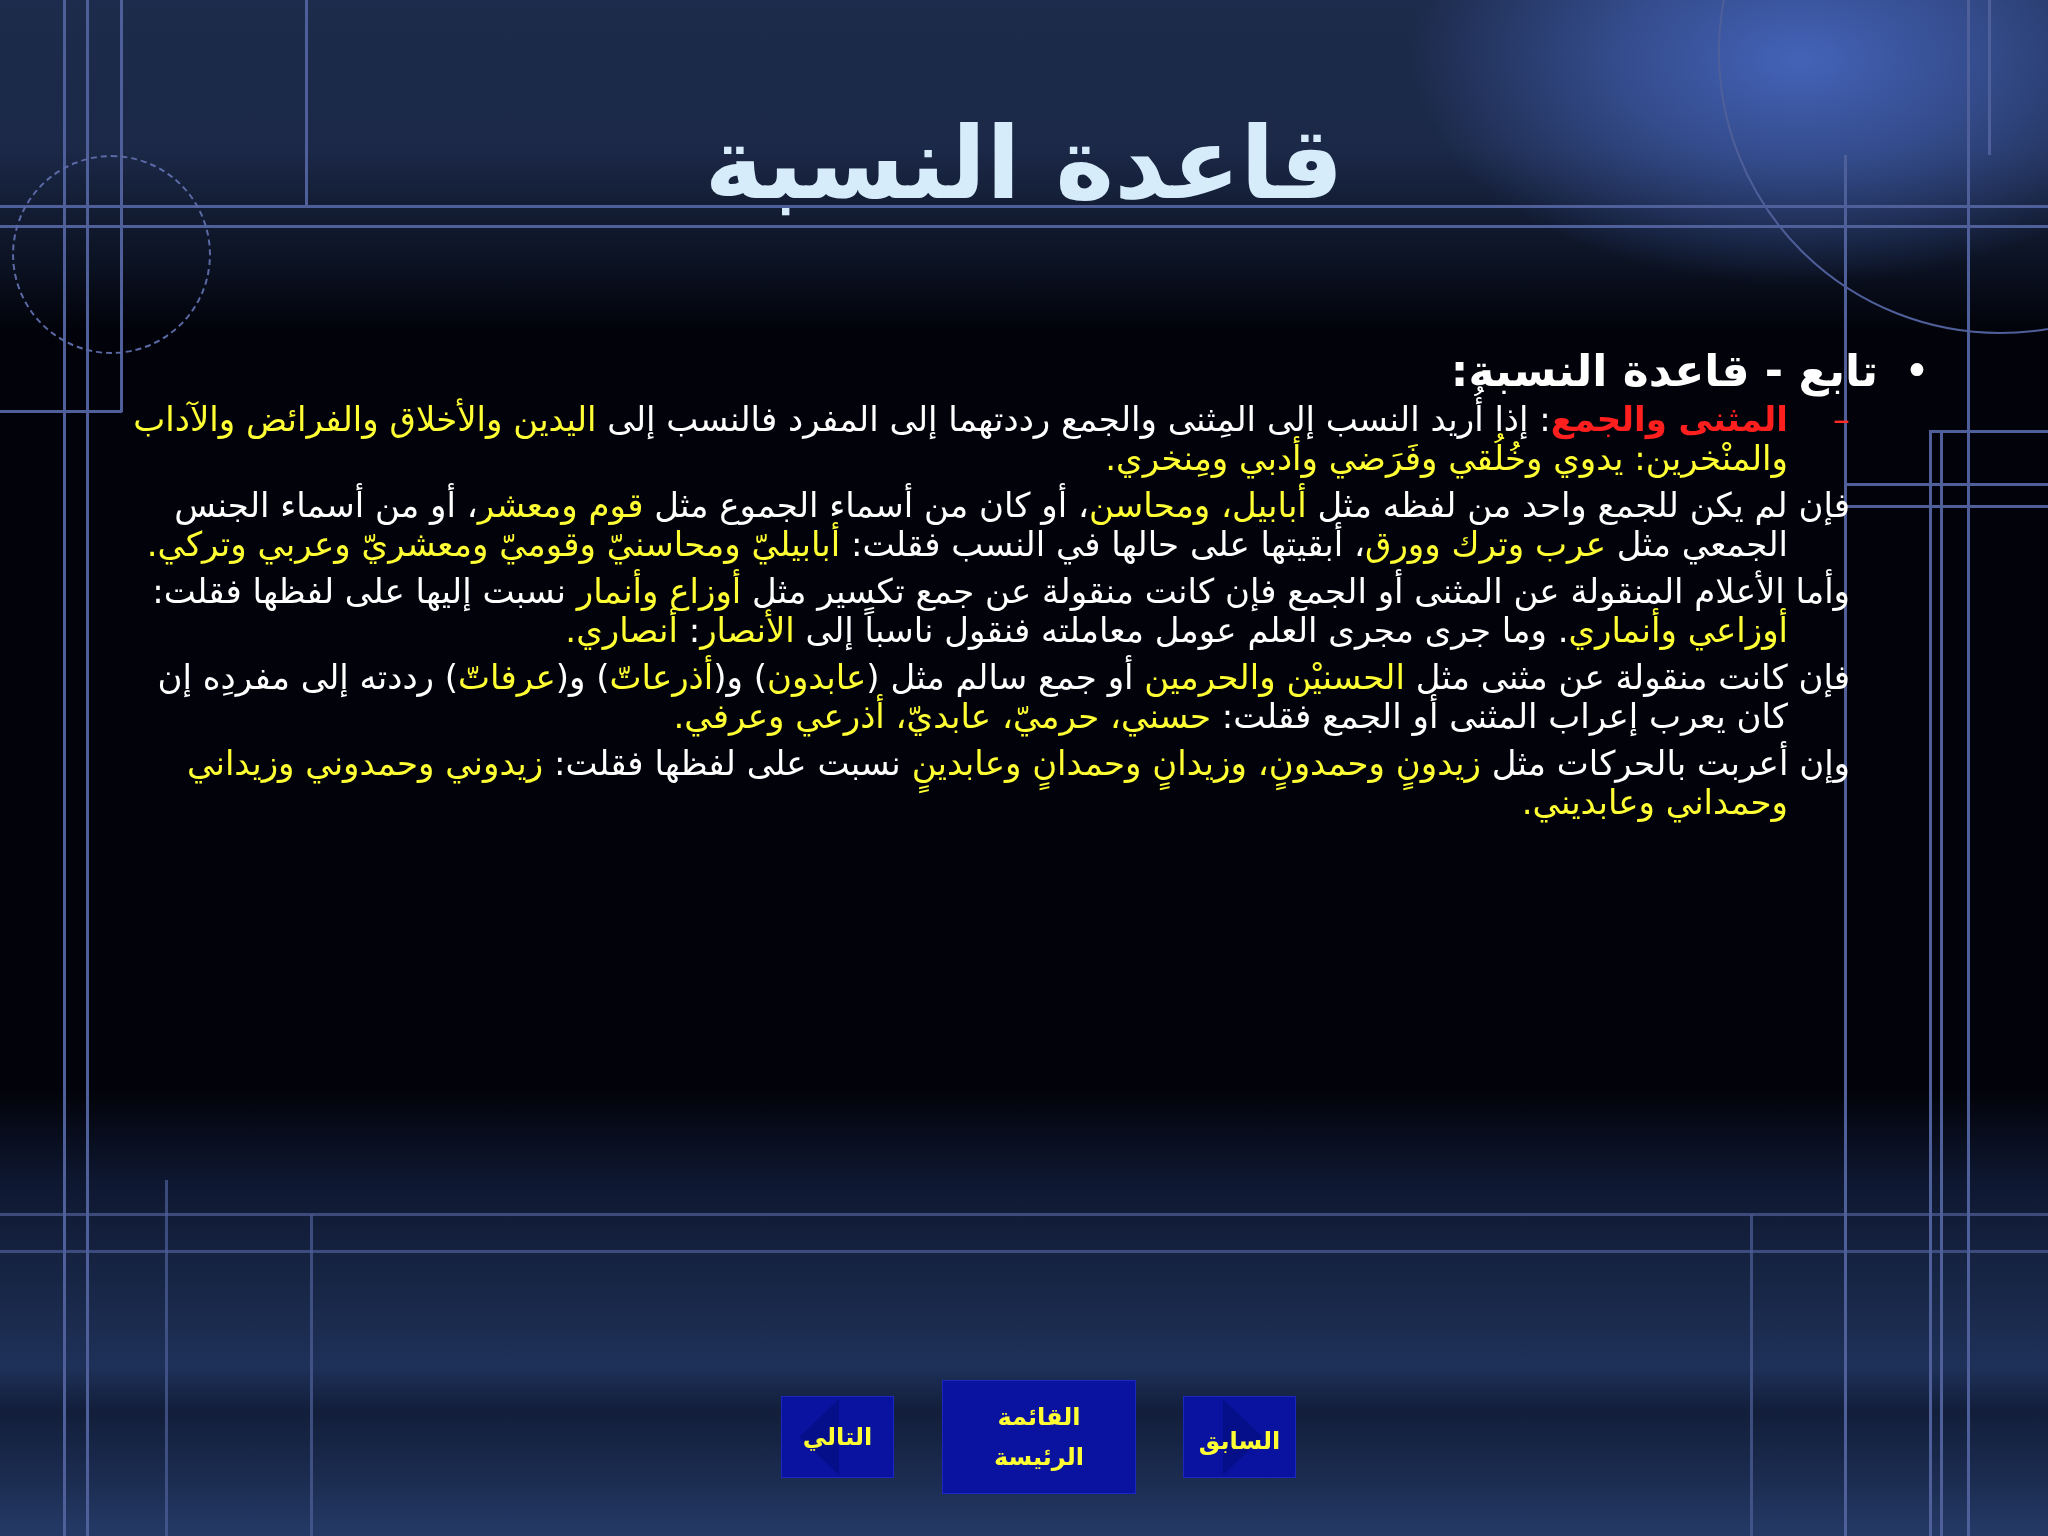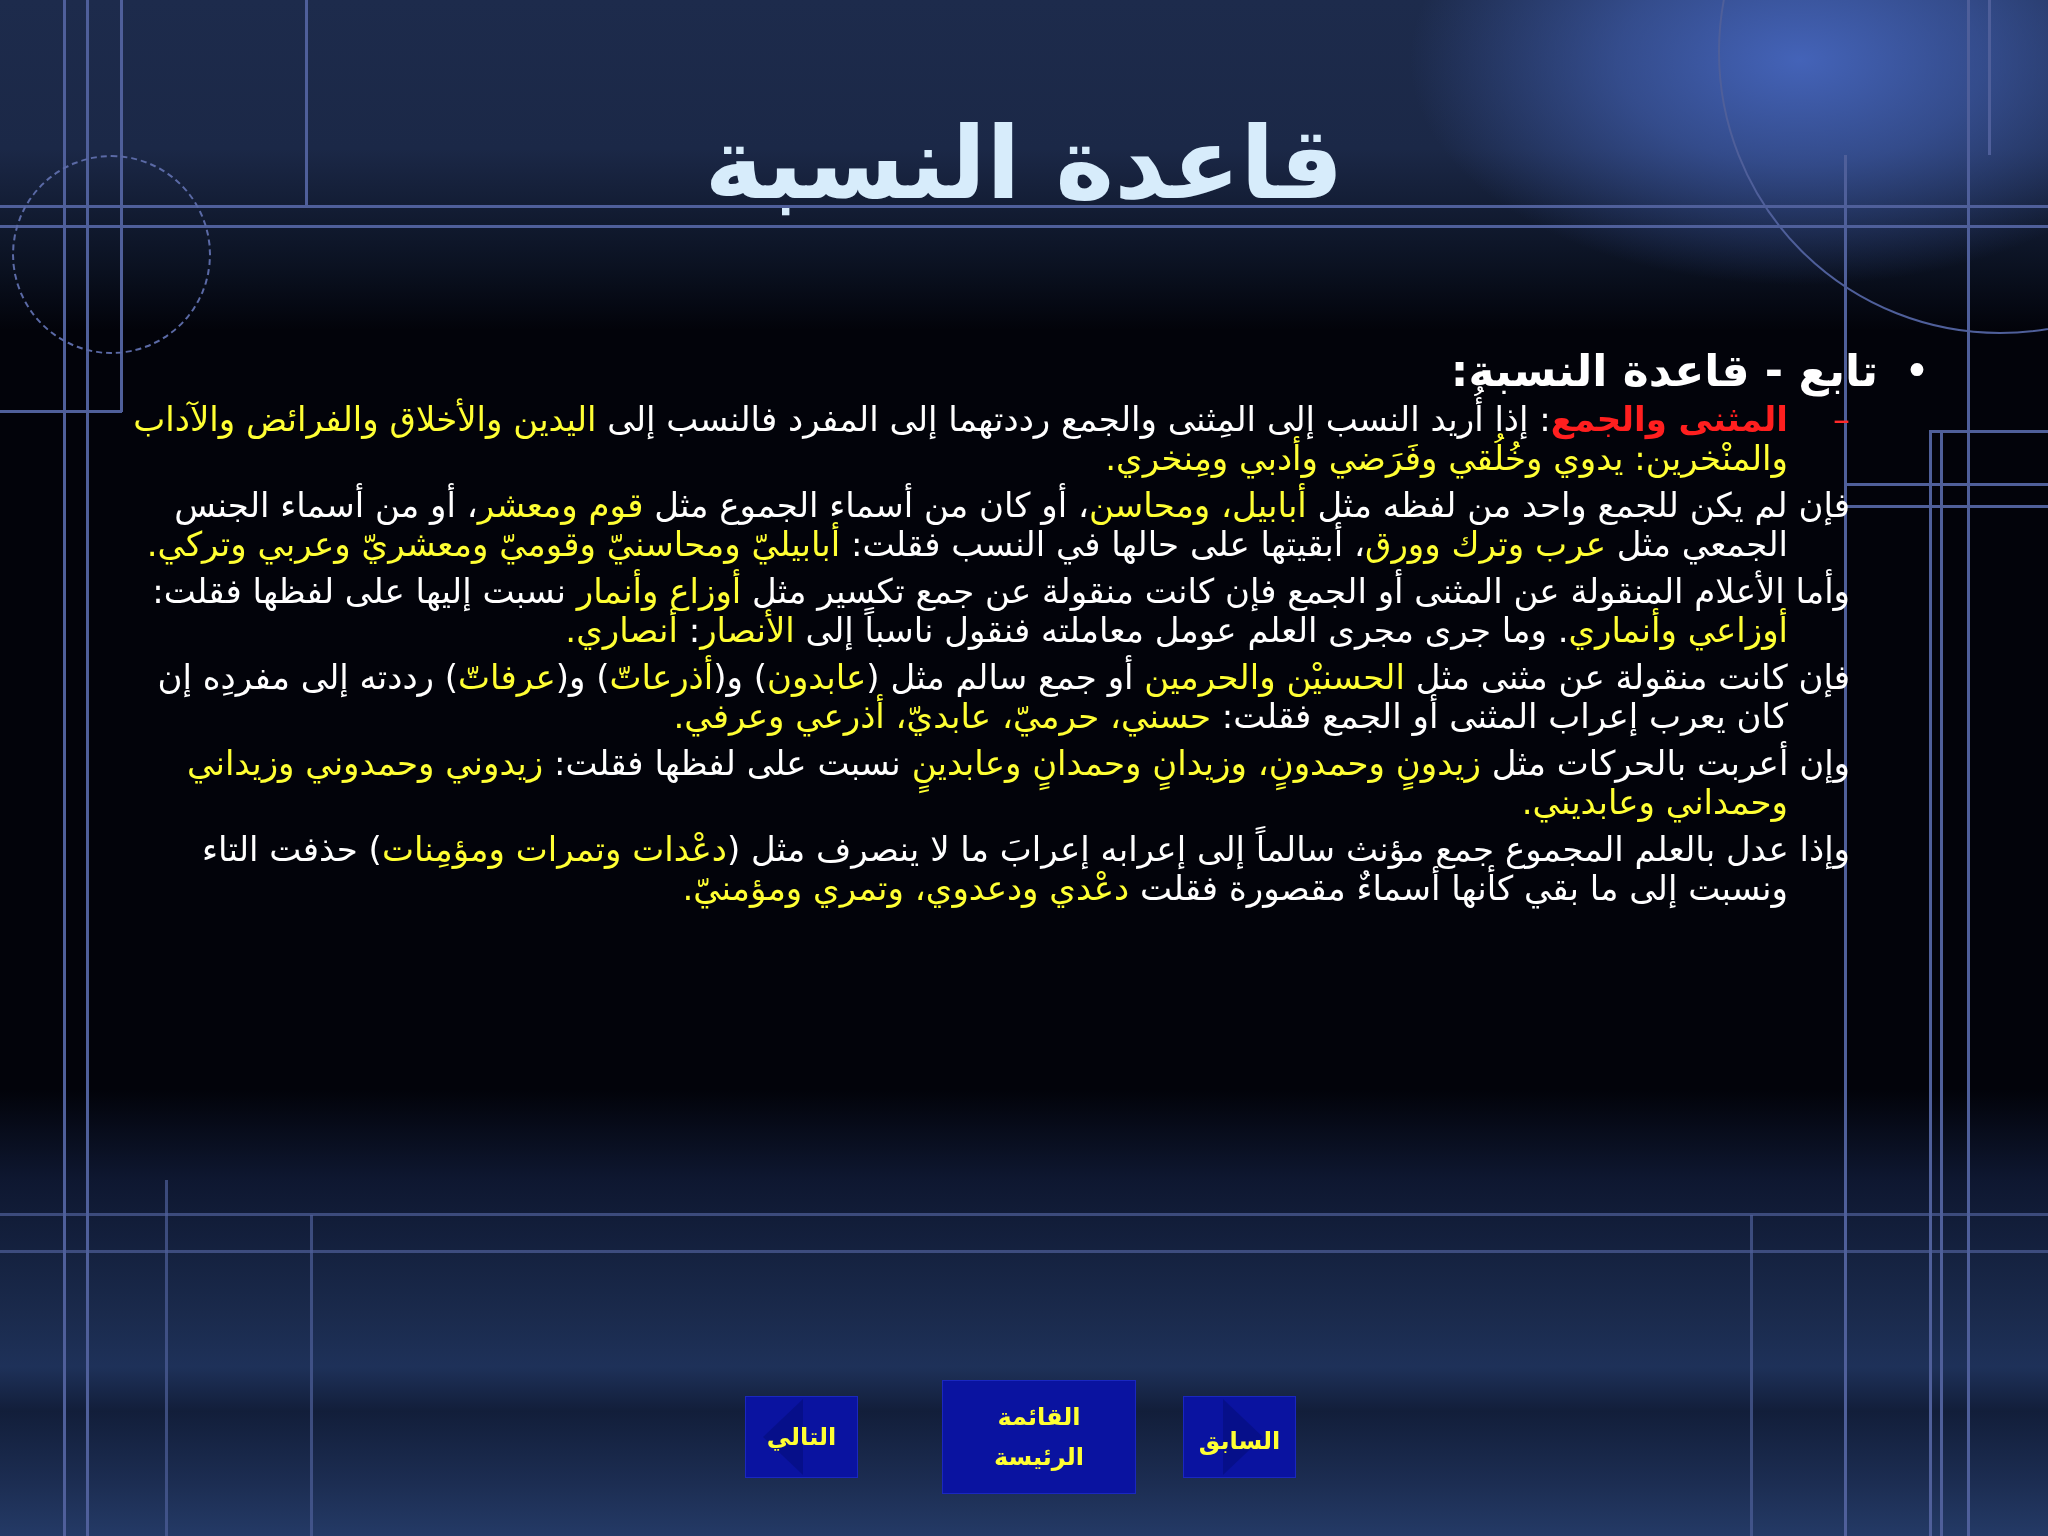--- a/index.html
+++ b/index.html
@@ -52,21 +52,21 @@
     position:absolute; background:#0a13a0;
     display:flex; align-items:center; justify-content:center;
     color:#ffff33; font-weight:bold; font-family:"DejaVu Sans", sans-serif;
     text-align:center; direction:rtl;
     box-shadow: inset 0 0 0 1px #1a27c0;
   }
   .nav-btn .tri {
     position:absolute; width:0; height:0; border-top:38px solid transparent; border-bottom:38px solid transparent;
     opacity:0.35;
   }
-  .nav-next { left:745px; top:1396px; width:113px; height:82px; font-size:24px; }
+  .nav-next { left:781px; top:1396px; width:113px; height:82px; font-size:24px; }
   .nav-home { left:942px; top:1380px; width:194px; height:114px; font-size:24px; line-height:40px; }
   .nav-prev { left:1183px; top:1396px; width:113px; height:82px; font-size:24px; }
 </style>
 </head>
 <body>
 
 <div class="slide">
   <div class="bg-top"></div>
   <div class="bg-bottom"></div>
 
@@ -110,21 +110,20 @@
           <span class="r">المثنى والجمع</span><span class="w">: إذا أُريد النسب إلى المِثنى والجمع رددتهما إلى المفرد فالنسب إلى</span>
           <span class="y">اليدين والأخلاق والفرائض والآداب والمنْخرين: يدوي وخُلُقي وفَرَضي وأدبي ومِنخري.</span>
         </div>
       </div>
 
       <div id="paras">
           <div class="para"><span class="w">فإن لم يكن للجمع واحد من لفظه مثل </span><span class="y">أبابيل، ومحاسن</span><span class="w">، أو كان من أسماء الجموع مثل </span><span class="y">قوم ومعشر</span><span class="w">، أو من أسماء الجنس الجمعي مثل </span><span class="y">عرب وترك وورق</span><span class="w">، أبقيتها على حالها في النسب فقلت: </span><span class="y">أبابيليّ ومحاسنيّ وقوميّ ومعشريّ وعربي وتركي.</span></div>
           <div class="para"><span class="w">وأما الأعلام المنقولة عن المثنى أو الجمع فإن كانت منقولة عن جمع تكسير مثل </span><span class="y">أوزاع وأنمار</span><span class="w"> نسبت إليها على لفظها فقلت: </span><span class="y">أوزاعي وأنماري</span><span class="w">. وما جرى مجرى العلم عومل معاملته فنقول ناسباً إلى </span><span class="y">الأنصار</span><span class="w">: </span><span class="y">أنصاري.</span></div>
           <div class="para"><span class="w">فإن كانت منقولة عن مثنى مثل </span><span class="y">الحسنيْن والحرمين</span><span class="w"> أو جمع سالم مثل (</span><span class="y">عابدون</span><span class="w">) و(</span><span class="y">أذرعاتّ</span><span class="w">) و(</span><span class="y">عرفاتّ</span><span class="w">) رددته إلى مفردِه إن كان يعرب إعراب المثنى أو الجمع فقلت: </span><span class="y">حسني، حرميّ، عابديّ، أذرعي وعرفي.</span></div>
           <div class="para"><span class="w">وإن أعربت بالحركات مثل </span><span class="y">زيدونٍ وحمدونٍ، وزيدانٍ وحمدانٍ وعابدينٍ</span><span class="w"> نسبت على لفظها فقلت: </span><span class="y">زيدوني وحمدوني وزيداني وحمداني وعابديني.</span></div>
-          <div class="para"><span class="w">وإذا عدل بالعلم المجموع جمع مؤنث سالماً إلى إعرابه إعرابَ ما لا ينصرف مثل (</span><span class="y">دعْدات وتمرات ومؤمِنات</span><span class="w">) حذفت التاء ونسبت إلى ما بقي كأنها أسماءٌ مقصورة فقلت </span><span class="y">دعْدي ودعدوي، وتمري ومؤمنيّ.</span></div>
         </div>
     </div>
   </div>
 
   <div class="nav-btn nav-next">
     <span class="tri" style="left:18px;border-right:40px solid #000a60;"></span>
     <span style="position:relative;">التالي</span>
   </div>
   <div class="nav-btn nav-home">
     <div style="position:relative;">

